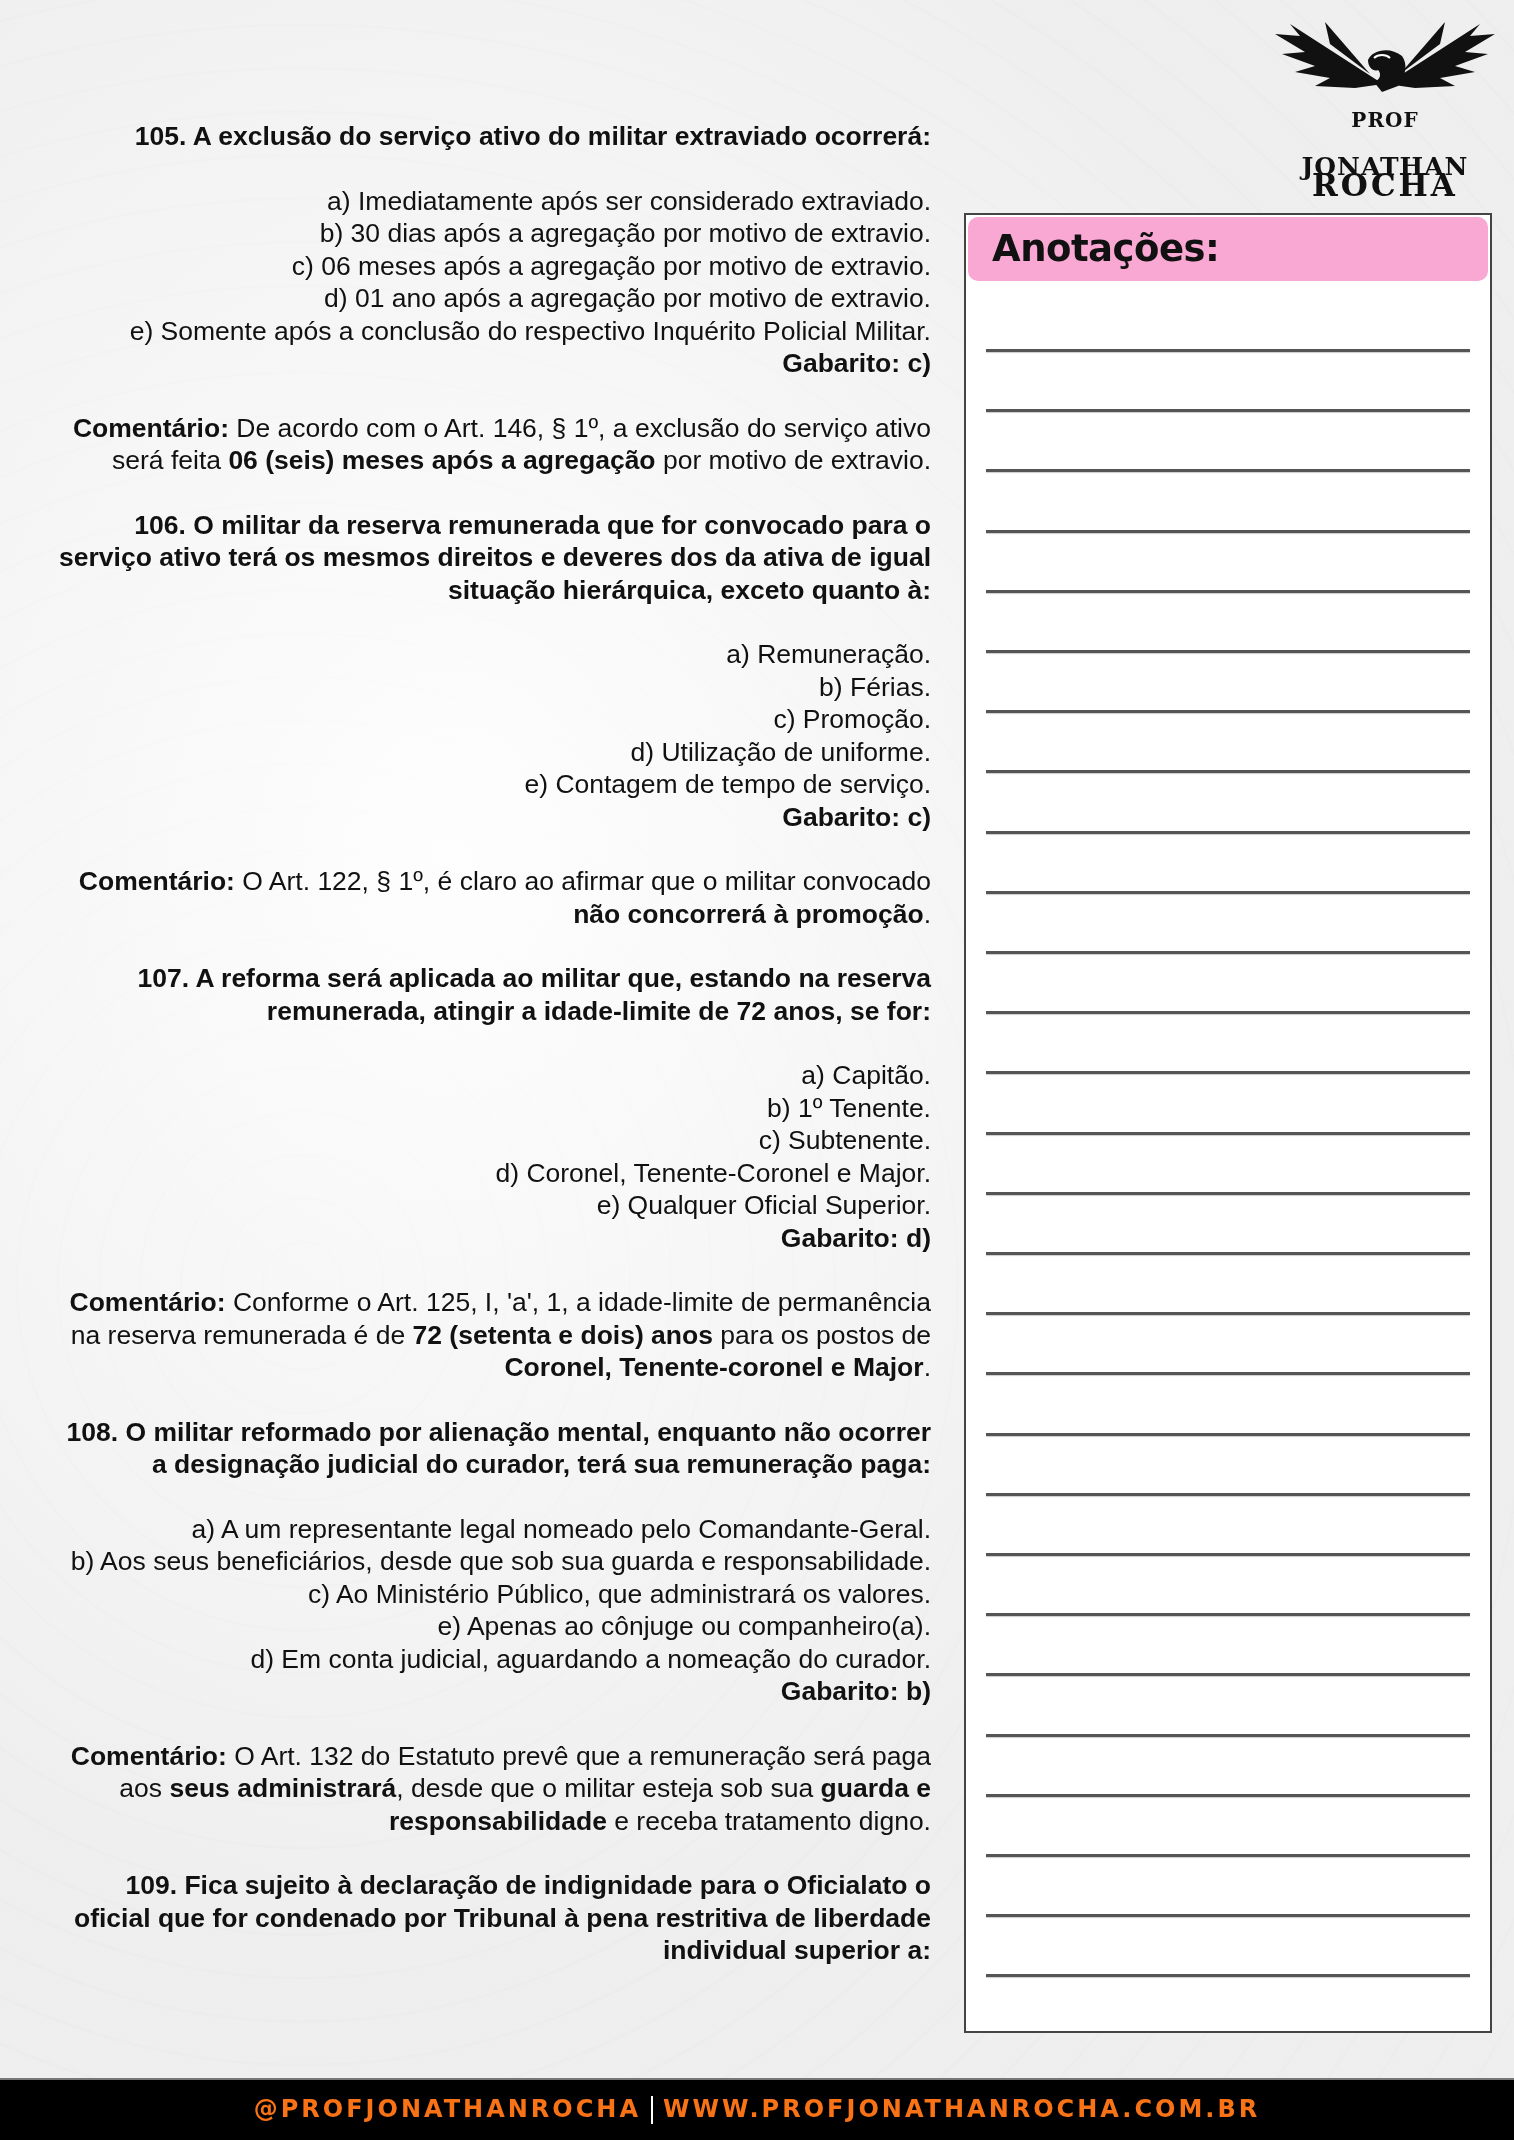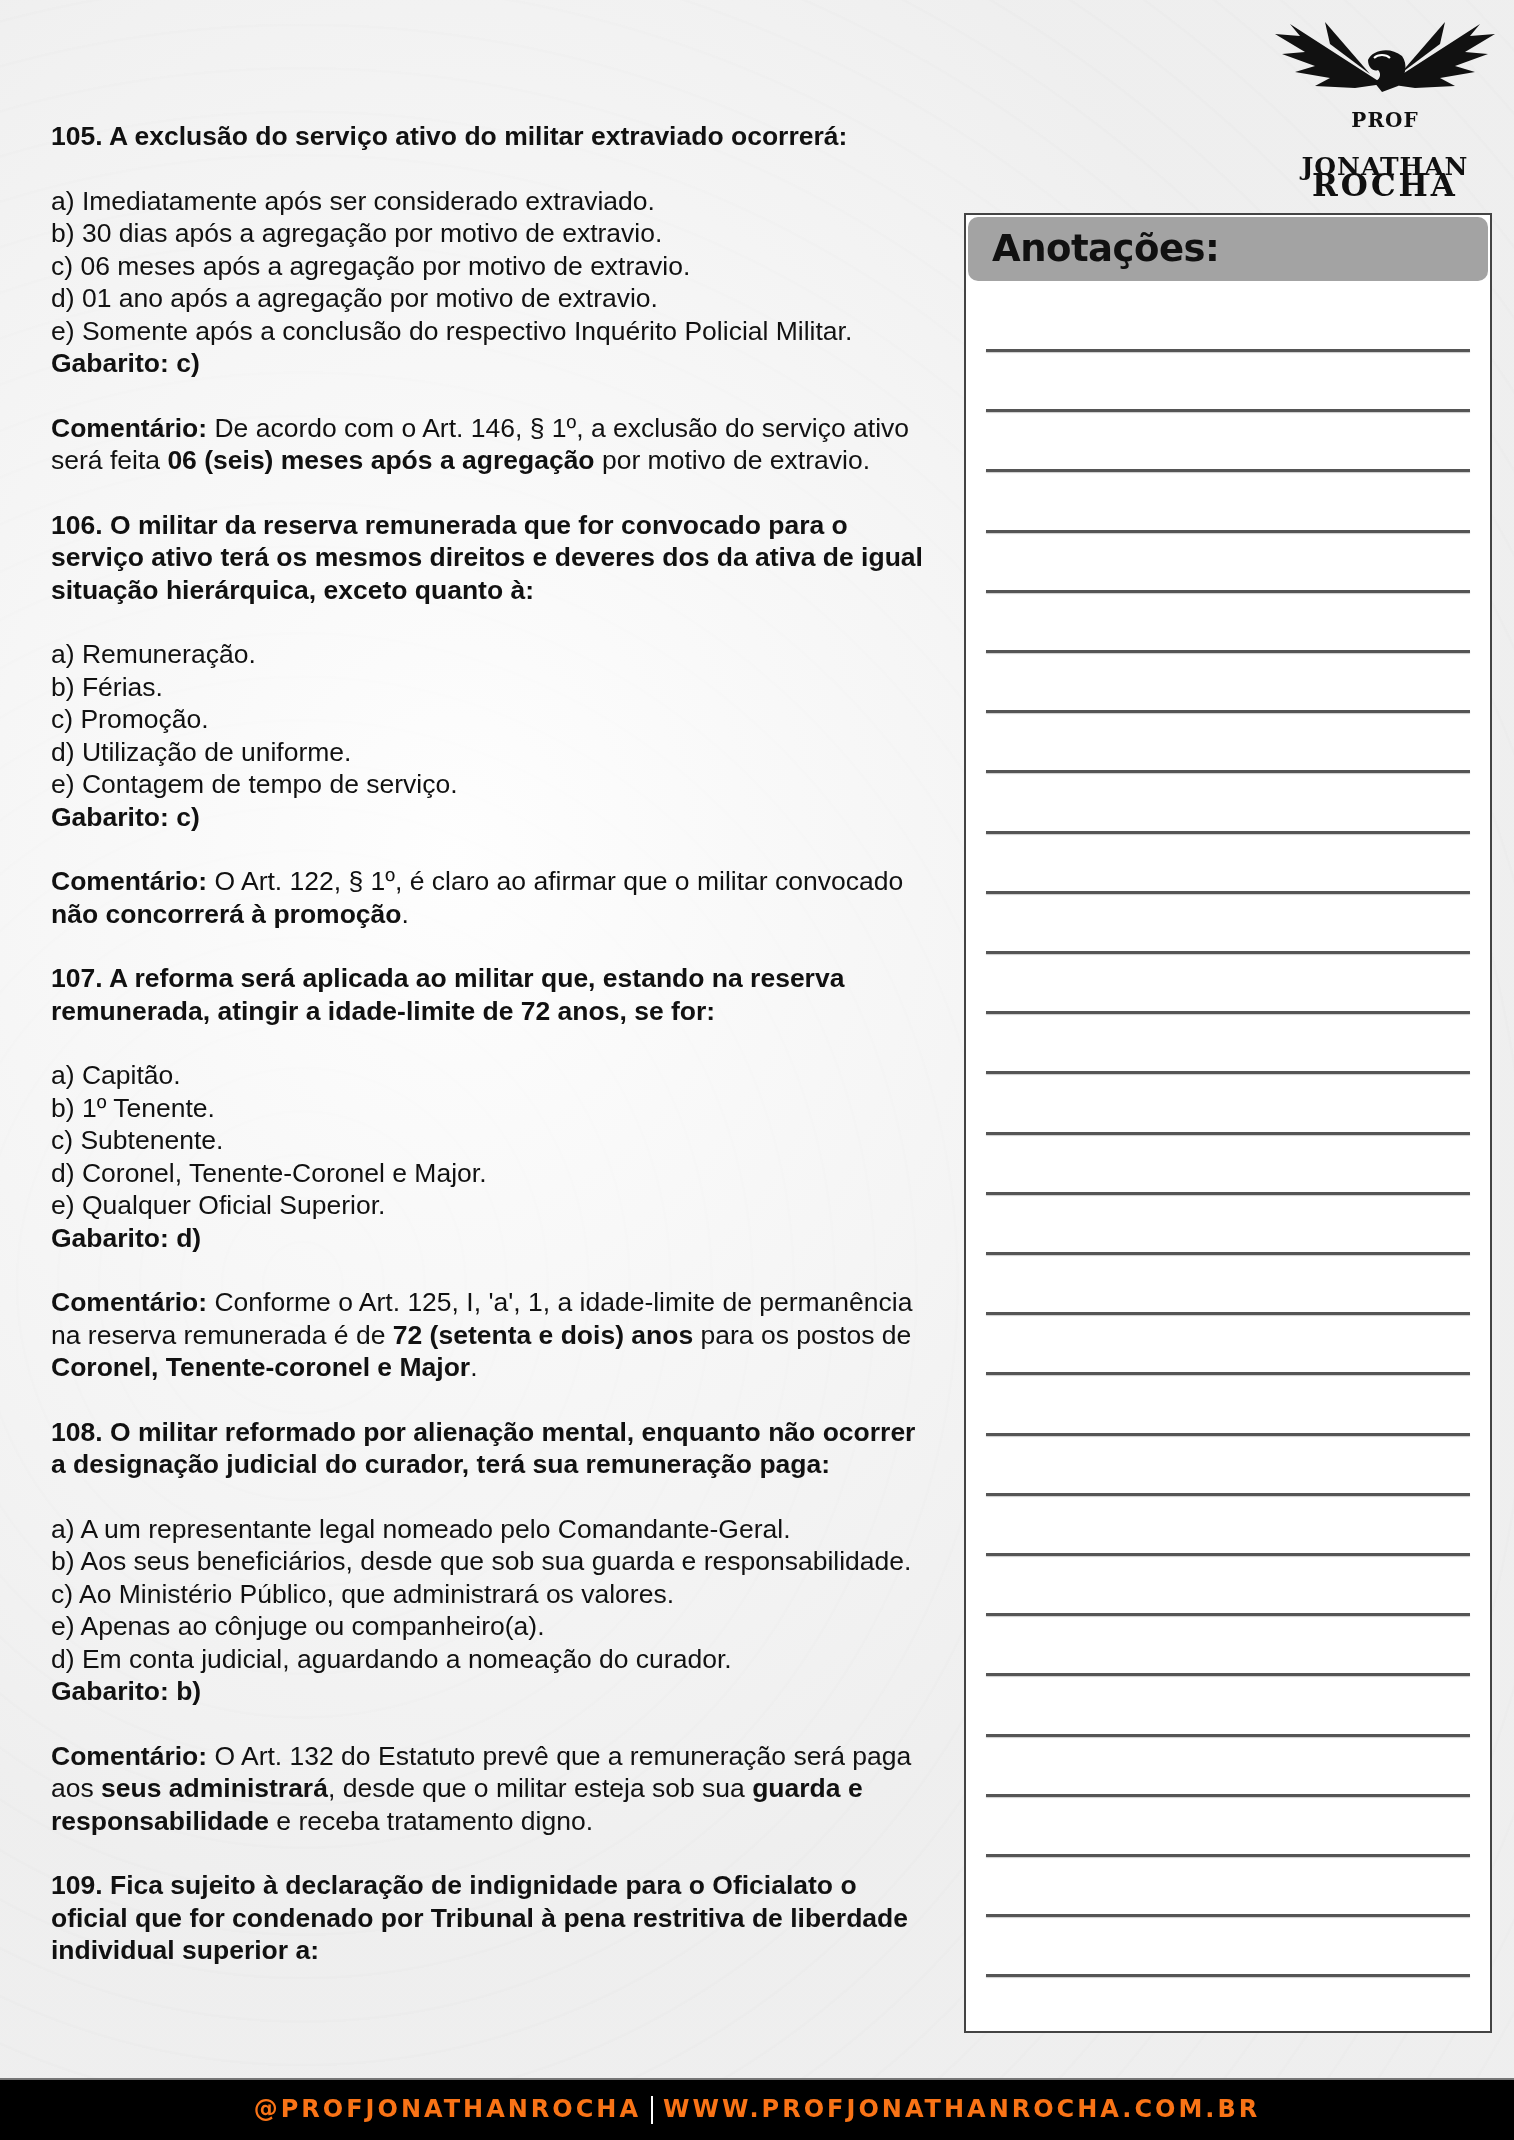--- a/index.html
+++ b/index.html
@@ -10,21 +10,21 @@
     color:#111;
   }
   .bg {
     position:absolute; inset:0;
     background:
       radial-gradient(ellipse at 30% 40%, rgba(255,255,255,0.9), rgba(235,235,235,0.6) 60%),
       repeating-radial-gradient(ellipse at 20% 60%, rgba(0,0,0,0.0) 0 38px, rgba(0,0,0,0.025) 39px 41px);
   }
   .content {
     position:absolute; left:51px; top:120px; width:880px;
-    font-size:26.5px; line-height:32.5px;
+    font-size:26.5px; line-height:32.5px;text-align:right;
   }
   .q { font-weight:bold; margin:0; }
   .gap { height:32px; }
   .opt { margin:0; font-weight:normal; }
   .gab { font-weight:bold; margin:0; }
   .com { margin:0; }
   .com b { font-weight:bold; }
 
   .logo {
     position:absolute; left:1270px; top:14px; width:230px; height:160px;
@@ -35,21 +35,21 @@
     font-family:"DejaVu Serif", serif; font-weight:bold; font-size:25px; letter-spacing:1px; line-height:25px;margin-top:23px; }
   .logo .txt3 { position:absolute; left:0; width:230px; top:156px; text-align:center;
     font-family:"DejaVu Serif", serif; font-weight:bold; font-size:31px; letter-spacing:3px; line-height:31px; }
 
   .notes {
     position:absolute; left:964px; top:213px; width:528px; height:1820px;
     background:#fff; border:2px solid #444; box-sizing:border-box;
   }
   .notes-header {
     position:absolute; left:2px; top:2px; right:2px; height:64px;
-    background:#a3a3a3; border-radius:10px;
+    background:#f9a8d4; border-radius:10px;
   }
   .notes-title {
     position:absolute; left:24px; top:10px; font-size:37px; font-weight:bold; line-height:44px;
     font-family:"DejaVu Sans", sans-serif; color:#111; letter-spacing:-0.5px;
   }
   .note-line {
     position:absolute; left:20px; width:484px; height:3px; background:#555;
     box-shadow:0 1px 1px rgba(0,0,0,0.2);
   }
 

